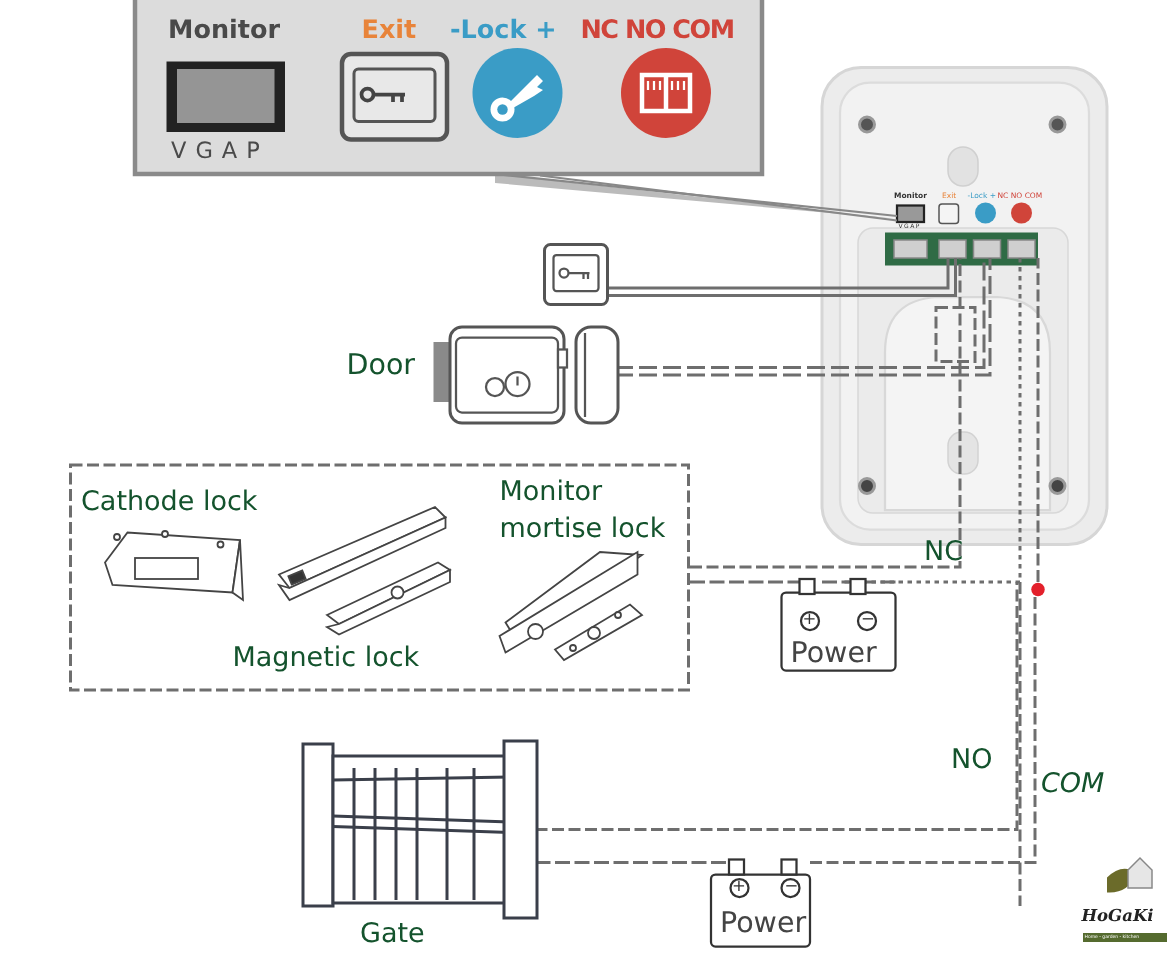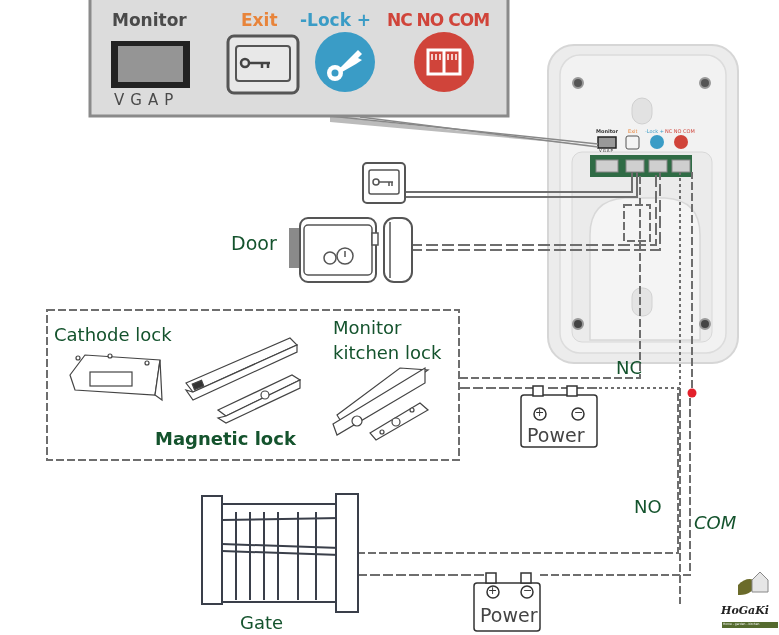--- a/index.html
+++ b/index.html
@@ -179,23 +179,23 @@
 <div class="lbl t-callout" style="left:387px;top:10px;font-size:17px;color:#d0443a;letter-spacing:-1px;">NC NO COM</div>
 
 <div class="lbl" style="left:596px;top:128px;font-size:5px;color:#333;font-weight:bold;">Monitor</div>
 <div class="lbl" style="left:599px;top:148px;font-size:4px;color:#333;letter-spacing:1px;">VGAP</div>
 <div class="lbl" style="left:628px;top:128px;font-size:5px;color:#e8843a;">Exit</div>
 <div class="lbl" style="left:645px;top:128px;font-size:5px;color:#3a9cc6;">-Lock +</div>
 <div class="lbl" style="left:665px;top:128px;font-size:5px;color:#d0443a;">NC NO COM</div>
 
 <div class="lbl" style="left:231px;top:232px;font-size:19px;">Door</div>
 <div class="lbl" style="left:54px;top:324px;font-size:18px;">Cathode lock</div>
-<div class="lbl" style="left:155px;top:428px;font-size:18px;font-weight:bold;">Magnetic lock</div>
+<div class="lbl" style="left:155px;top:428px;font-size:18px;">Magnetic lock</div>
 <div class="lbl" style="left:333px;top:317px;font-size:18px;">Monitor</div>
-<div class="lbl" style="left:333px;top:342px;font-size:18px;">kitchen lock</div>
+<div class="lbl" style="left:333px;top:342px;font-size:18px;">mortise lock</div>
 <div class="lbl" style="left:616px;top:357px;font-size:18px;text-align:center;">NC</div>
 <div class="lbl" style="left:634px;top:496px;font-size:18px;">NO</div>
 <div class="lbl" style="left:694px;top:512px;font-size:18px;font-style:italic;">COM</div>
 <div class="lbl" style="left:527px;top:424px;font-size:19px;color:#444;">Power</div>
 <div class="lbl" style="left:480px;top:604px;font-size:19px;color:#444;">Power</div>
 <div class="lbl" style="left:240px;top:612px;font-size:18px;">Gate</div>
 
 <div class="lbl" style="left:535px;top:406px;font-size:11px;color:#333;">+</div>
 <div class="lbl" style="left:574px;top:406px;font-size:11px;color:#333;">−</div>
 <div class="lbl" style="left:488px;top:584px;font-size:11px;color:#333;">+</div>

